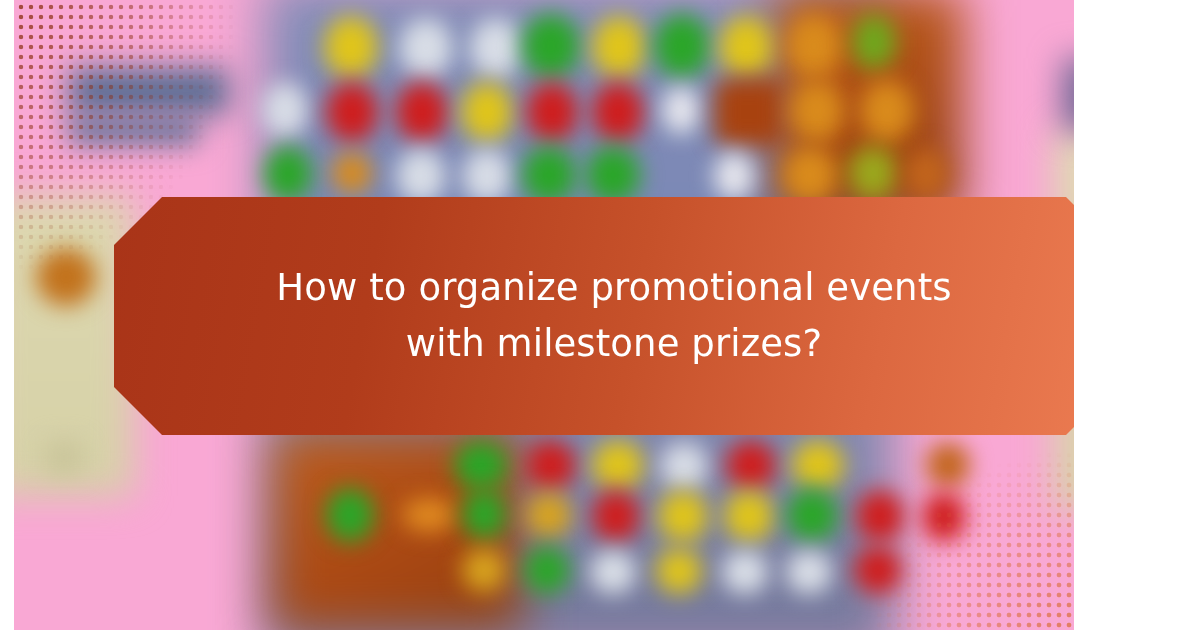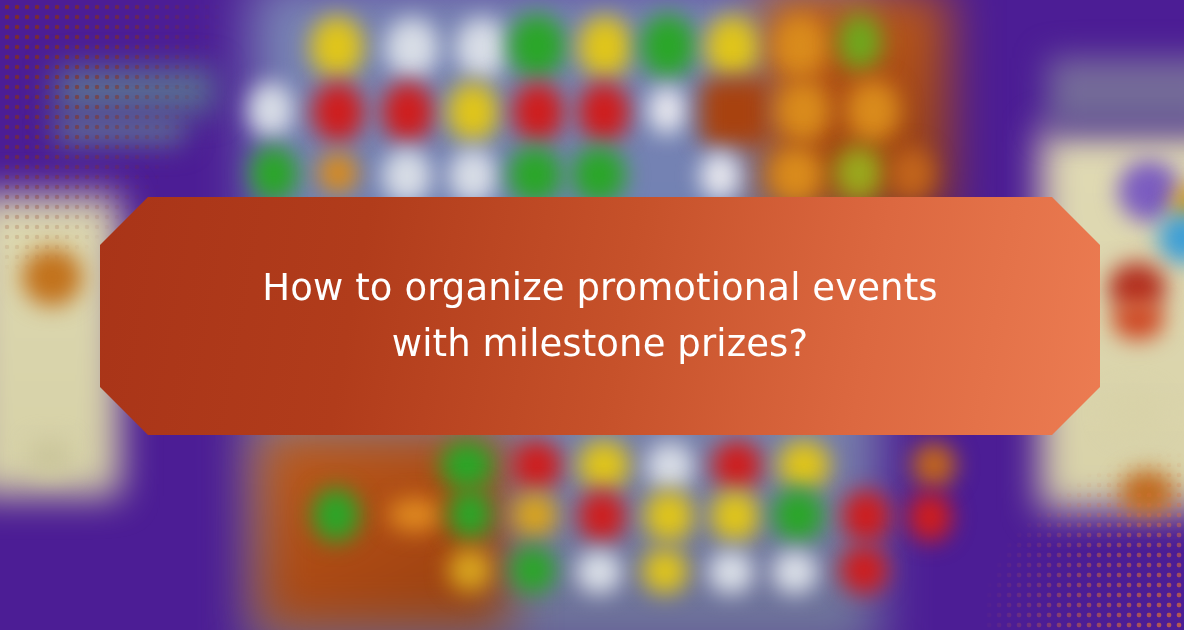--- a/index.html
+++ b/index.html
@@ -5,23 +5,24 @@
   * { margin:0; padding:0; box-sizing:border-box; }
 
   html, body {
     width:1200px; height:630px;
     overflow:hidden;
     font-family:"DejaVu Sans", sans-serif;
   }
 
   #stage {
     position:relative;
-    width:1184px; height:630px;
+    width:1060px; height:630px;
     overflow:hidden;
-    background:#4c1d95;
+    background:#f9a8d4;
+    margin-left:14px;
   }
 
   
   .bg-layer {
     position:absolute; inset:0;
     overflow:hidden;
   }
 
   
   .bg-base {

